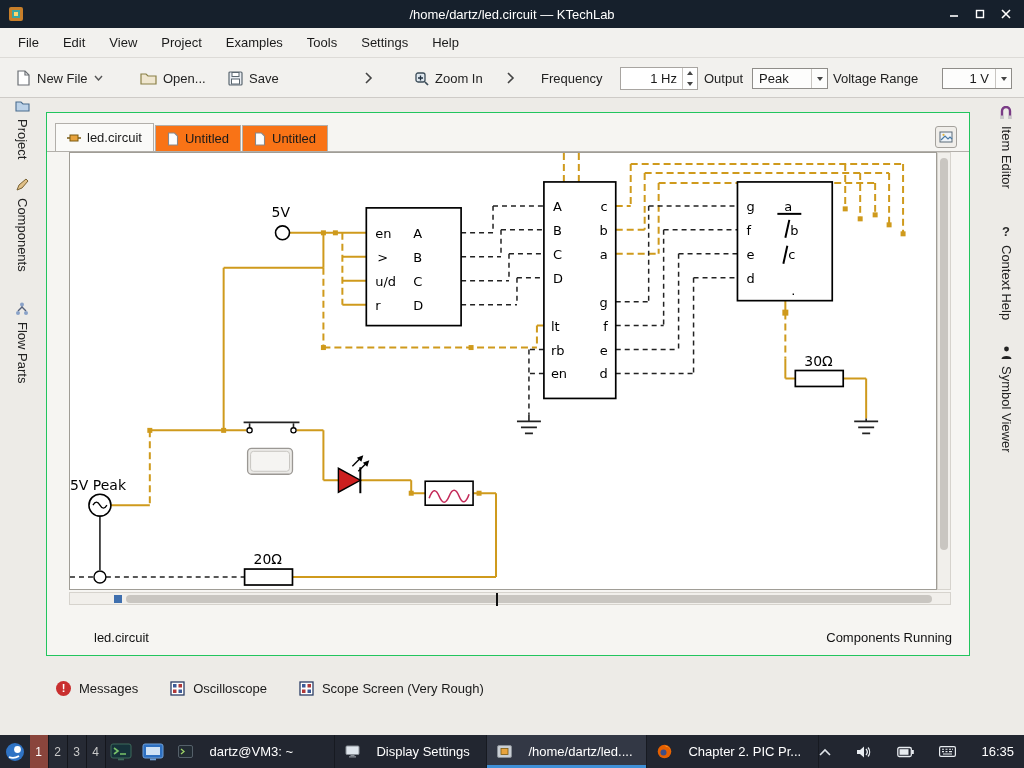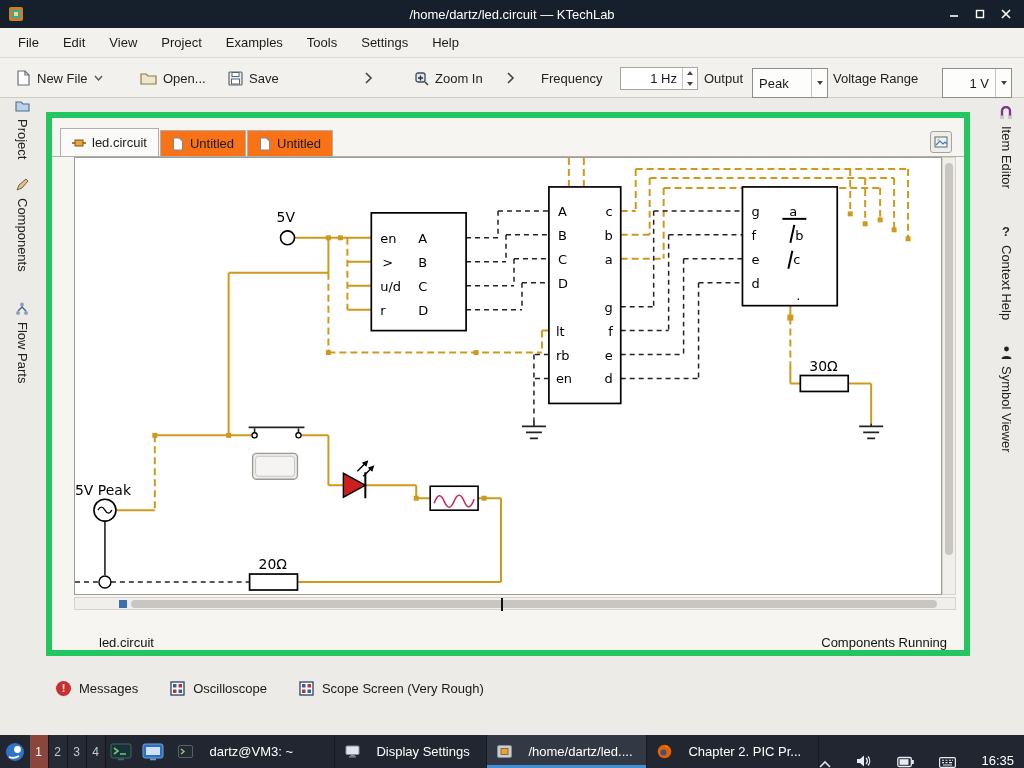--- a/index.html
+++ b/index.html
@@ -19,30 +19,30 @@
 
   
   .toolbar{position:absolute;top:58px;left:0;width:100%;height:40px;background:#f2f1ee;border-bottom:1px solid #cecbc7}
   .tool{position:absolute;top:0;height:40px;display:flex;align-items:center;gap:6px;font-size:13px;color:#222}
   .spinbox{position:absolute;left:620px;top:9px;width:78px;height:23px;background:#fff;border:1px solid #a8a5a1;display:flex;align-items:stretch}
   .spin-val{flex:1;display:flex;align-items:center;justify-content:flex-end;padding-right:5px;font-size:13px}
   .spin-arrows{width:15px;border-left:1px solid #c8c5c1;display:flex;flex-direction:column}
   .sa{flex:1;display:flex;align-items:center;justify-content:center}
   .tri-up{width:0;height:0;border-left:3.5px solid transparent;border-right:3.5px solid transparent;border-bottom:4px solid #444}
   .tri-down{width:0;height:0;border-left:3.5px solid transparent;border-right:3.5px solid transparent;border-top:4px solid #444}
-  .combo{position:absolute;top:10px;height:30px;background:#fdfdfc;border:1px solid #8f8d89;display:flex;align-items:stretch;font-size:13px}
+  .combo{position:absolute;top:10px;height:21px;background:#fdfdfc;border:1px solid #8f8d89;display:flex;align-items:stretch;font-size:13px}
   .combo-val{flex:1;display:flex;align-items:center;padding:0 6px}
   .combo-arrow{width:16px;display:flex;align-items:center;justify-content:center;border-left:1px solid #c8c5c1}
 
   
   .strip-item{position:absolute;display:flex;flex-direction:column;align-items:center;gap:6px;width:28px}
   .vlabel{writing-mode:vertical-rl;font-size:13px;color:#222}
 
   
-  .docframe{position:absolute;left:46px;top:112px;width:924px;height:544px;background:#f6f5f2;border:6px solid #22c55e}
+  .docframe{position:absolute;left:46px;top:112px;width:924px;height:544px;background:#f6f5f2;border:1px solid #22c55e}
   .tabs{position:absolute;left:8px;top:10px;display:flex;align-items:flex-end;z-index:2}
   .tab{height:26px;display:flex;align-items:center;gap:6px;padding:0 11px;background:#f97316;border:1px solid #b2afaa;border-bottom:none;font-size:13px;margin-right:1px}
   .tab.active{height:28px;background:#fafaf8}
   .tabline{position:absolute;left:0;top:38px;width:100%;border-top:1px solid #b2afaa}
   .corner-btn{position:absolute;right:12px;top:13px;width:22px;height:22px;background:#f0eeea;border:1px solid #a5a29d;border-radius:3px;display:flex;align-items:center;justify-content:center}
   .canvas{position:absolute;left:22px;top:39px;width:868px;height:438px;background:#fff;border:1px solid #a09d96}
   .vscroll{position:absolute;left:890px;top:39px;width:14px;height:438px;background:#f1efeb;border:1px solid #d6d3cd}
   .vthumb{position:absolute;left:2px;top:5px;width:8px;height:392px;background:#c9c6c1;border-radius:4px}
   .hscroll{position:absolute;left:22px;top:479px;width:882px;height:13px;background:#f1efeb;border:1px solid #d6d3cd}
   .hcap{position:absolute;left:44px;top:2px;width:8px;height:8px;background:#3f6fae}
@@ -57,21 +57,21 @@
   .msg-ico::after{content:"!"}
 
   
   .taskbar{position:absolute;left:0;top:735px;width:100%;height:33px;background:#222630;display:flex;align-items:stretch;color:#eee}
   .tb-launch{display:flex;align-items:center;justify-content:center;width:30px}
   .pager{display:flex}
   .ws{width:19px;display:flex;align-items:center;justify-content:center;font-size:12px;color:#c9c9c9;border-right:1px solid #14161c;background:#262a34}
   .ws.active{background:#8a453c;color:#fff}
   .twin{display:flex;align-items:center;gap:16px;padding:0 10px;font-size:13px;color:#fff;border-right:1px solid #171a21;white-space:nowrap;overflow:hidden;flex:none}
   .twin.active{background:#333845;box-shadow:inset 0 -3px 0 #3f8fd6}
-  .tray{margin-left:auto;display:flex;align-items:flex-end;gap:25px;padding-right:10px}
+  .tray{margin-left:auto;display:flex;align-items:center;gap:25px;padding-right:10px}
   .clock{font-size:13px;color:#fff}
 
   
   .w{stroke:#cf9a1c;stroke-width:2;fill:none}
   .wd{stroke:#cf9a1c;stroke-width:2;fill:none;stroke-dasharray:7 4}
   .bd{stroke:#222;stroke-width:1.5;fill:none;stroke-dasharray:5 4}
   .bs{stroke:#222;stroke-width:1.6;fill:none}
   .cbox{fill:#fff;stroke:#000;stroke-width:1.7}
   .lbl{font-family:"DejaVu Sans",sans-serif;font-size:13px;fill:#000}
   .lbl2{font-family:"DejaVu Sans",sans-serif;font-size:14px;fill:#000}

